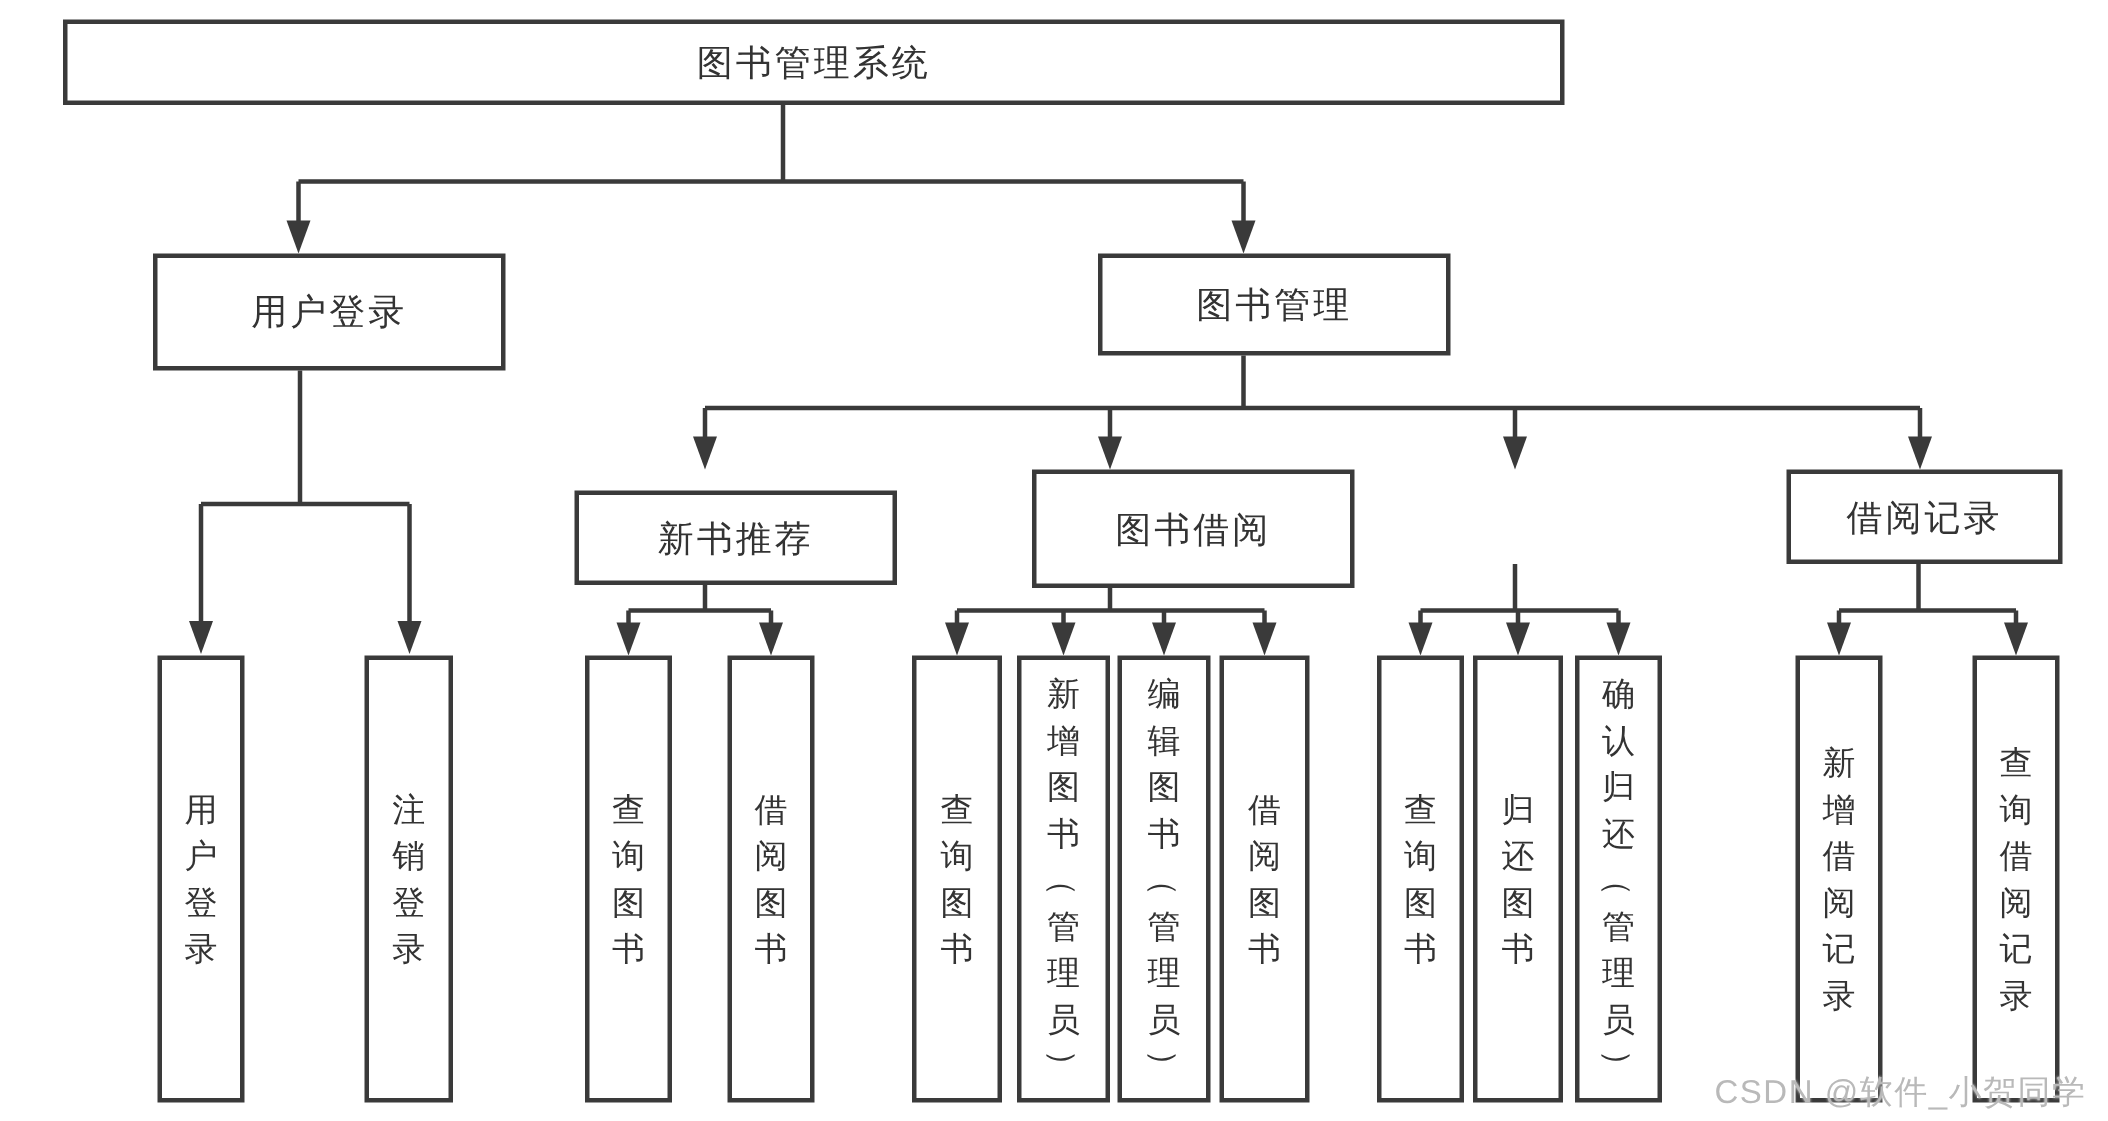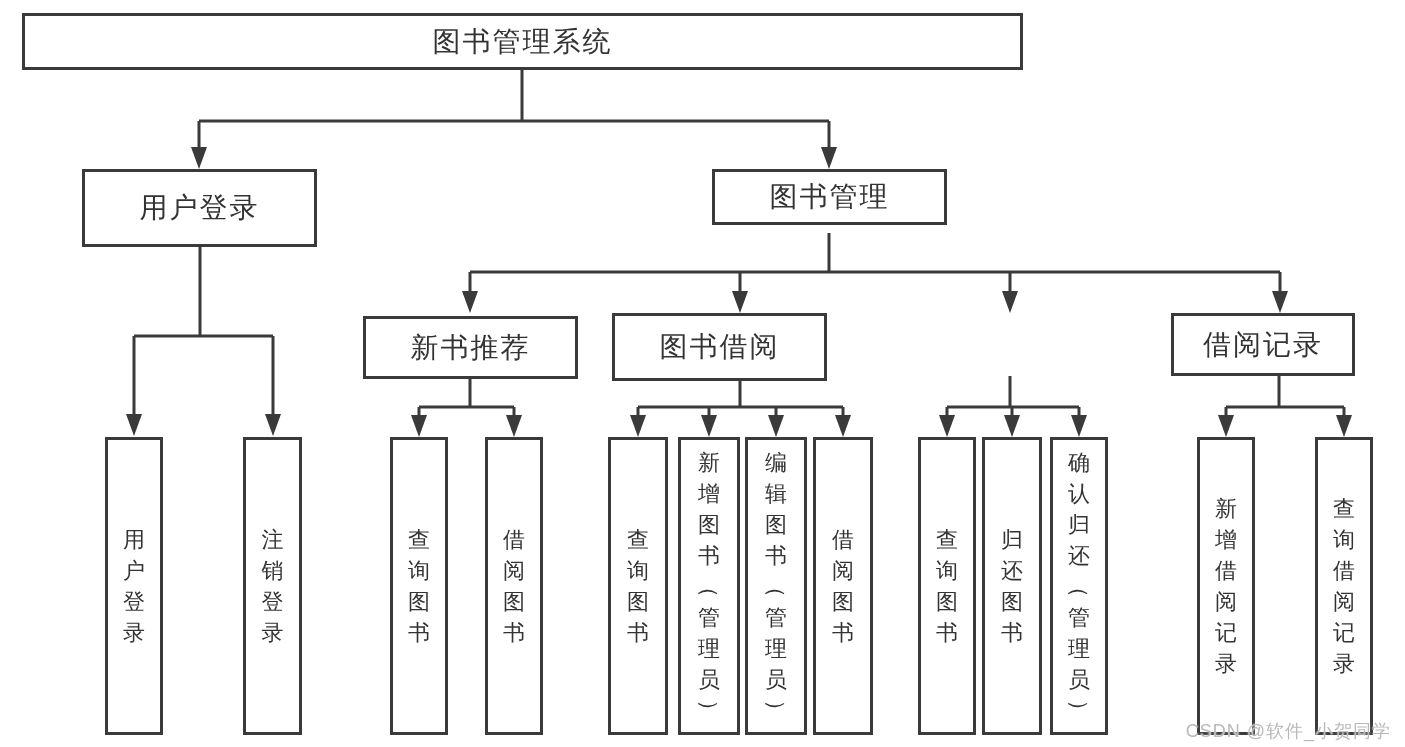--- a/index.html
+++ b/index.html
@@ -1,26 +1,26 @@
 <!DOCTYPE html>
 <html><head>
 <meta charset="utf-8">
 <style>
   html,body{margin:0;padding:0;background:#ffffff;}
   body{font-family:"Liberation Sans",sans-serif;}
   #stage{position:relative;width:1405px;height:747px;background:#ffffff;overflow:hidden;}
   #connectors{position:absolute;left:0;top:0;z-index:1;}
   .node{position:absolute;box-sizing:border-box;border:3px solid #3a3a3a;background:#ffffff;
         display:flex;align-items:center;justify-content:center;color:#333333;z-index:2;}
-  .h-node{font-size:28px;letter-spacing:2px;white-space:nowrap;}
+  .h-node{font-size:24px;letter-spacing:2px;white-space:nowrap;margin-left:20px;}
   .v-node{padding:4px 0;}
   .vlabel{display:block;}
   .vchar{display:block;font-size:22px;line-height:31px;text-align:center;}
   .vchar.vrot{transform:rotate(90deg);}
-  #watermark{position:absolute;right:14px;bottom:4px;font-size:18px;color:#b9b9b9;z-index:3;
+  #watermark{position:absolute;right:14px;bottom:4px;font-size:22px;color:#b9b9b9;z-index:3;
              letter-spacing:1px;text-shadow:0 0 2px #ffffff;white-space:nowrap;text-align:right;}
 </style>
 </head>
 <body>
 
 <div id="stage">
 
   <svg id="connectors" width="1405" height="747" viewBox="0 0 1405 747">
     <g stroke="#3a3a3a" stroke-width="3" fill="none">
       <path d="M522 69 V121 M199 121 H829 M199 121 V151 M829 121 V151"></path>
@@ -54,28 +54,28 @@
     </g>
   </svg>
 
   <div class="node h-node" style="left:22px;top:13px;width:1001px;height:57px">
     <span>图书管理系统</span>
   </div>
 
   <div class="node h-node" style="left:82px;top:169px;width:235px;height:78px">
     <span>用户登录</span>
   </div>
-  <div class="node h-node" style="left:712px;top:169px;width:235px;height:56px">
+  <div class="node h-node" style="left:712px;top:169px;width:235px;height:68px">
     <span>图书管理</span>
   </div>
 
-  <div class="node h-node" style="left:363px;top:316px;width:215px;height:63px">
+  <div class="node h-node" style="left:363px;top:327px;width:215px;height:63px">
     <span>新书推荐</span>
   </div>
-  <div class="node h-node" style="left:612px;top:313px;width:215px;height:68px">
+  <div class="node h-node" style="left:668px;top:313px;width:215px;height:79px">
     <span>图书借阅</span>
   </div>
   <div class="node h-node" style="left:1171px;top:313px;width:184px;height:63px">
     <span>借阅记录</span>
   </div>
 
   <div class="node v-node" style="left:105px;top:437px;width:58px;height:298px">
     <span class="vlabel">
         <span class="vchar">用</span>
         <span class="vchar">户</span>

